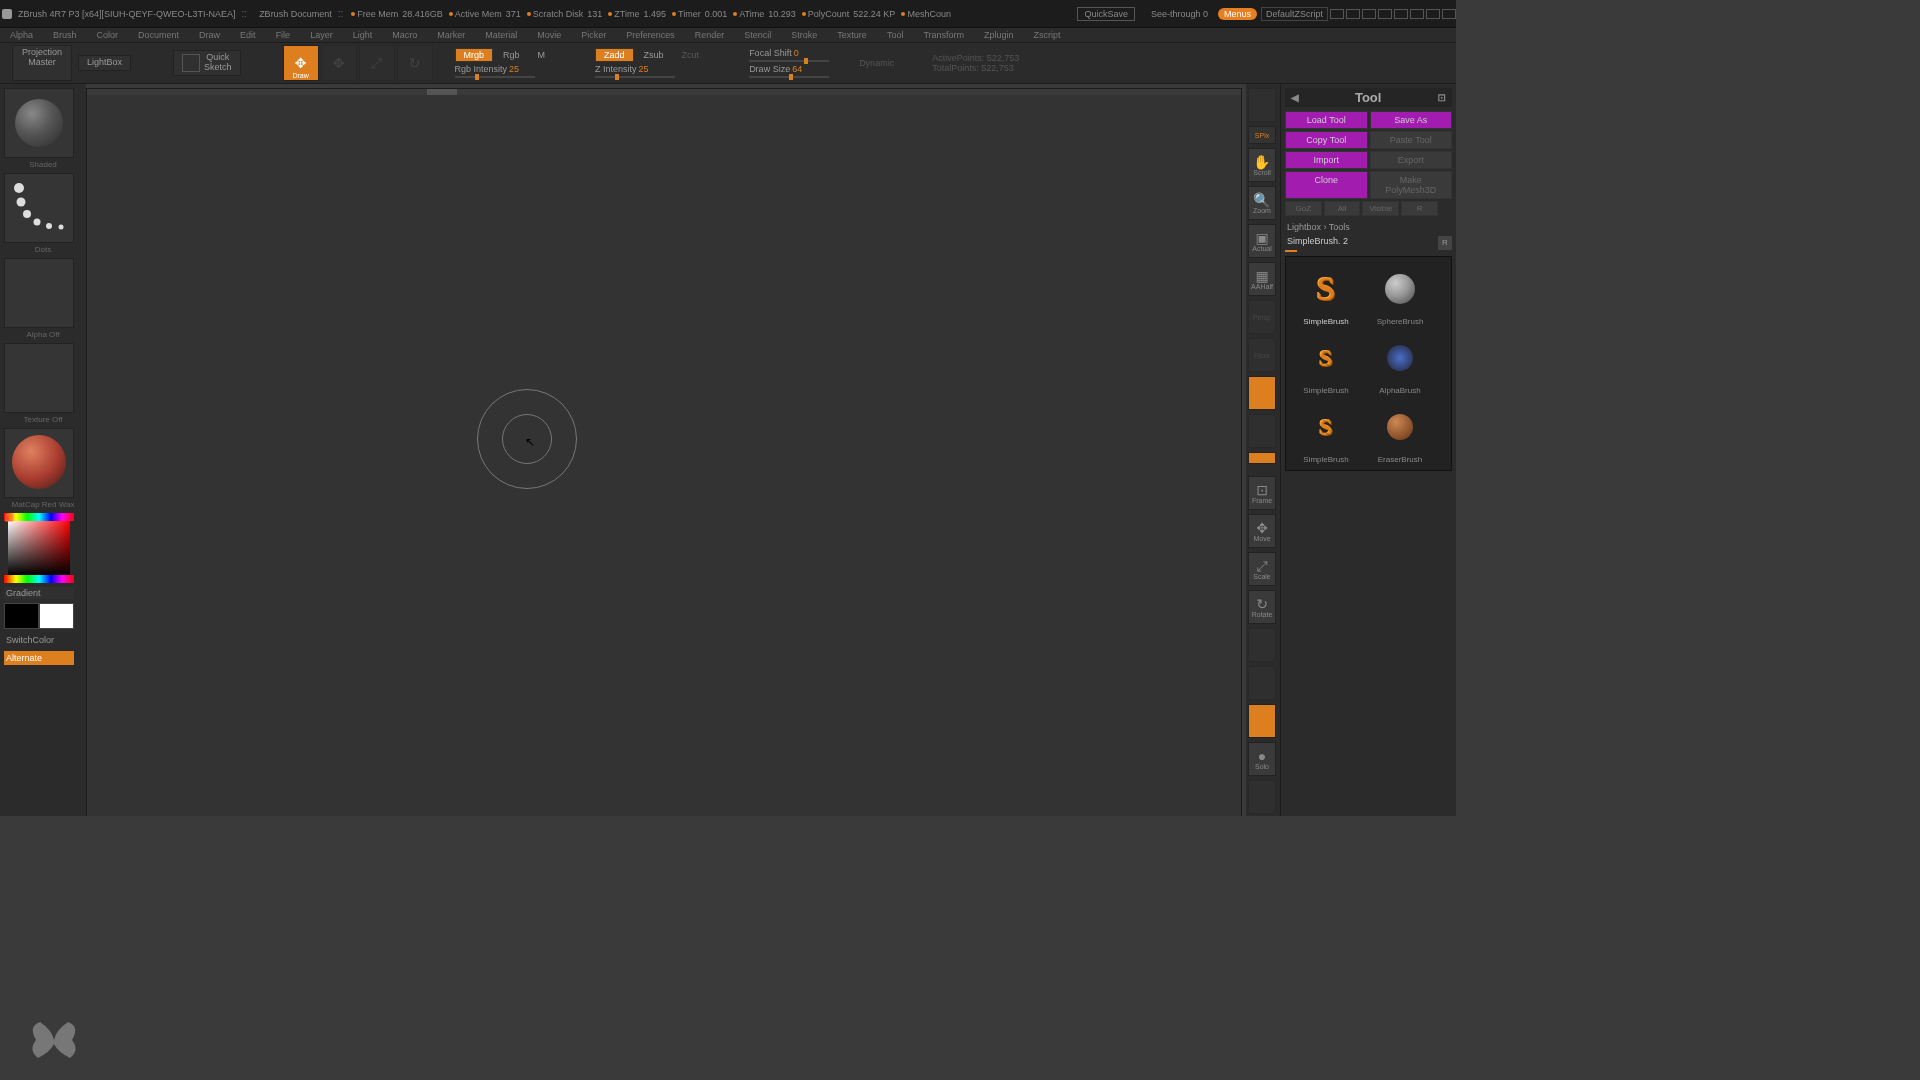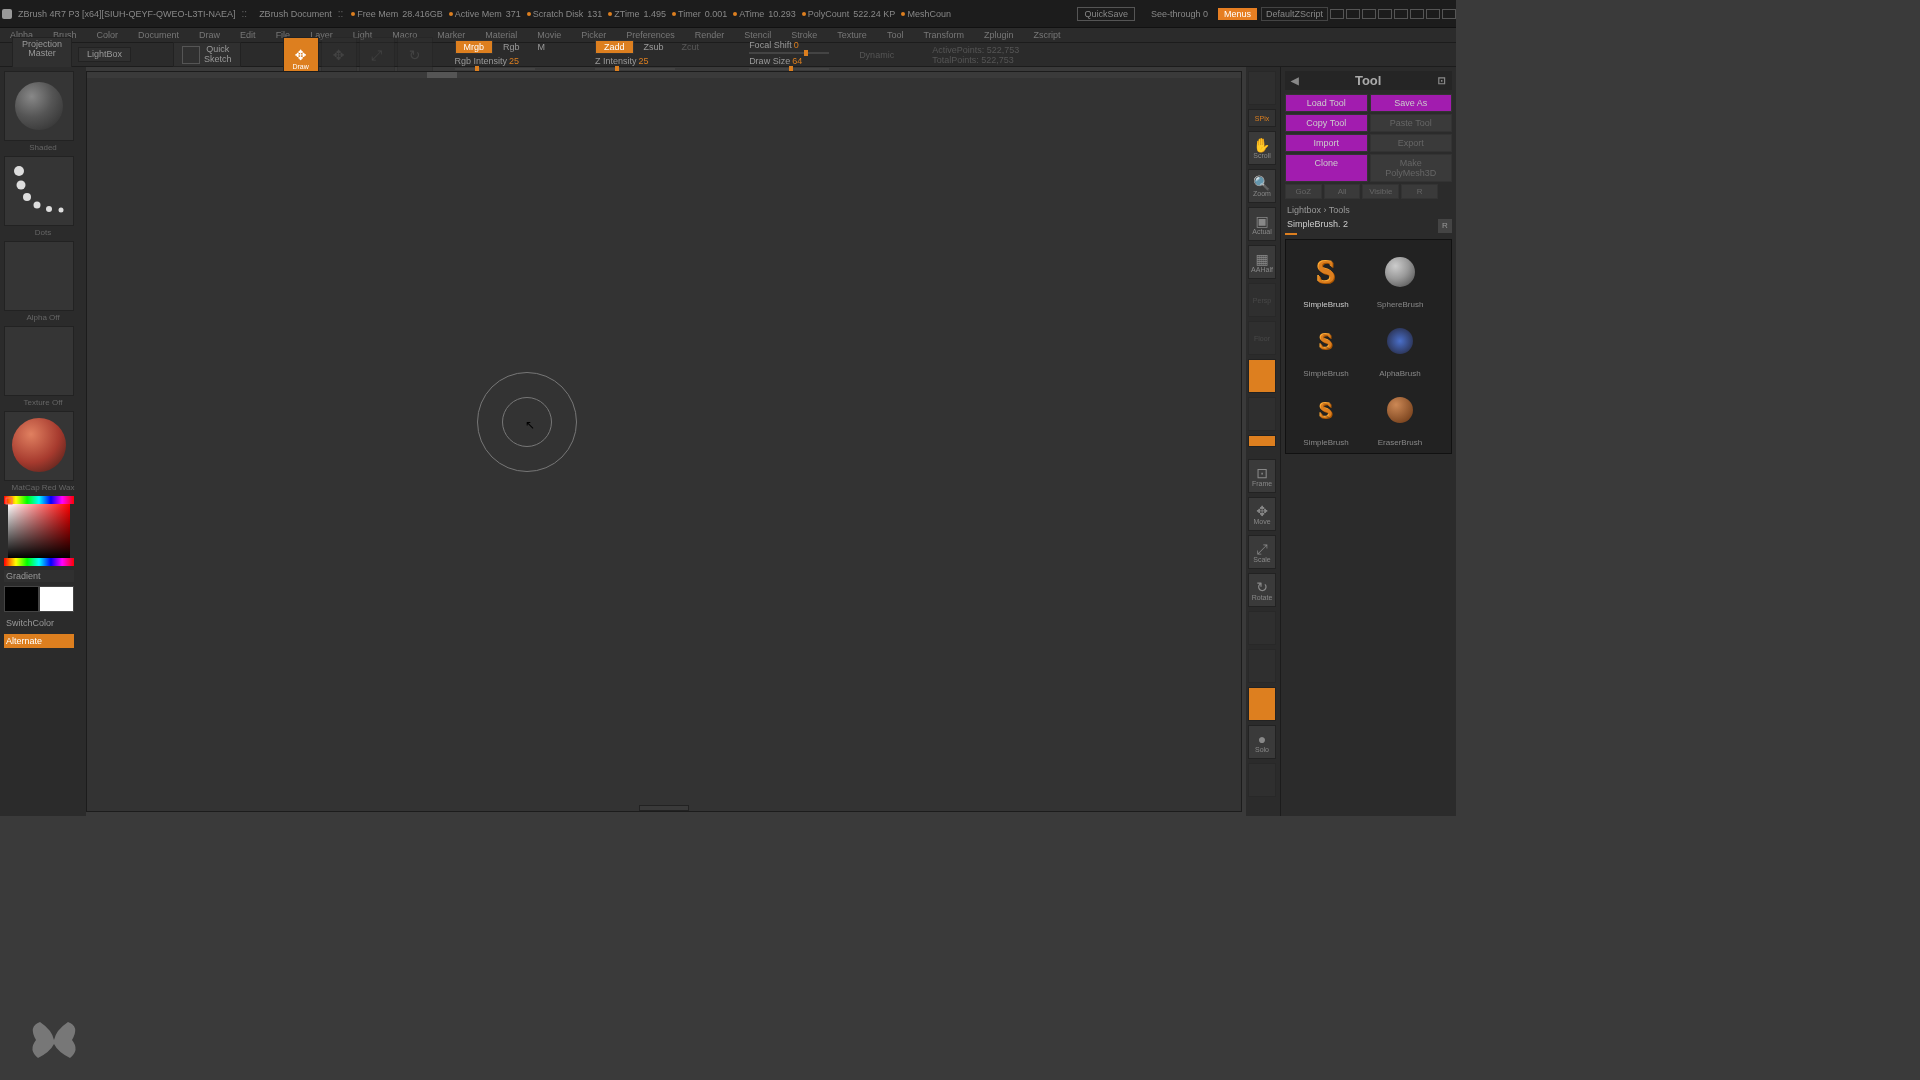--- a/index.html
+++ b/index.html
@@ -8,30 +8,30 @@
   
   .titlebar { height: 28px; background: #1c1c1c; display: flex; align-items: center; border-bottom: 1px solid #111; }
   .menu-dot { width: 10px; height: 10px; background: #999; border-radius: 2px; margin-left: 2px; }
   .title-text { color: #888; font-size: 9px; margin-left: 6px; }
   .title-sep { color: #666; margin: 0 6px; }
   .title-mid { flex: 1; }
   .indicator { width: 4px; height: 4px; background: #dd7f1f; border-radius: 50%; margin: 0 2px; }
   .top-stat { color: #888; font-size: 9px; margin-right: 4px; }
   .quicksave { border: 1px solid #555; padding: 1px 6px; color: #888; font-size: 9px; }
   .seethrough { color: #888; font-size: 9px; margin-left: 16px; }
-  .menus-btn { background: #e67e22; color: #fff; padding: 1px 6px; font-size: 9px; margin-left: 10px; }
+  .menus-btn { background: #e67e22; color: #fff; padding: 1px 6px; font-size: 9px; margin-left: 10px; border-radius: 6px; }
   .defaultz { color: #888; font-size: 9px; margin-left: 4px; padding: 1px 4px; border: 1px solid #444;}
   .win-btn { width: 14px; height: 10px; border: 1px solid #555; margin-left: 2px; }
   
   
   .menubar { height: 14px; background: #2b2b2b; display: flex; align-items: center; }
   .menu-item { color: #777; font-size: 9px; padding: 1px 10px; cursor: pointer; }
   
   
-  .toolbar { height: 25px; background: #2b2b2b; display: flex; align-items: center; padding: 0 12px; gap: 6px; border-top: 1px solid #1c1c1c; border-bottom: 1px solid #1c1c1c; }
+  .toolbar { height: 42px; background: #2b2b2b; display: flex; align-items: center; padding: 0 12px; gap: 6px; border-top: 1px solid #1c1c1c; border-bottom: 1px solid #1c1c1c; }
   .tool-btn { background: #303030; color: #999; padding: 2px 8px; border: 1px solid #222; font-size: 9px; text-align: center; cursor: pointer; line-height: 1.1; }
   .tool-btn.multi { display: flex; flex-direction: column; align-items: center; }
   .btn-icon { width: 36px; height: 36px; background: #303030; border: 1px solid #222; display: flex; align-items: center; justify-content: center; font-size: 14px; color: #666; }
   .btn-icon.active { background: #dd7f1f; color: #fff; }
   .icon-row { display: flex; gap: 2px; }
   .proj-master { width: 60px; height: 36px; }
   .mode-tab { background: #dd7f1f; color: #fff; font-size: 9px; padding: 1px 8px; border: 1px solid #333; }
   .mode-small { font-size: 9px; color: #999; padding: 1px 8px; }
   
   .slider-group { display: flex; flex-direction: column; gap: 2px; }

